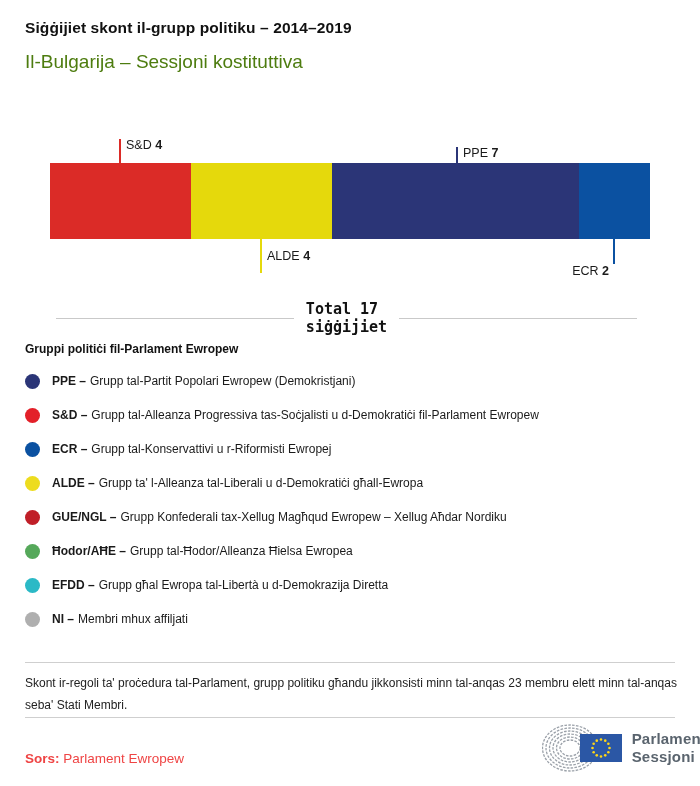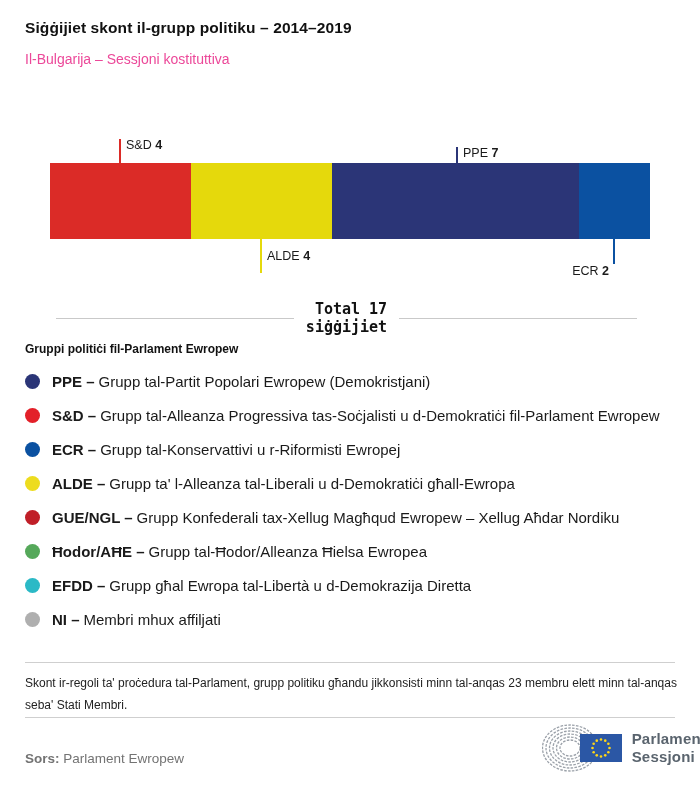--- a/index.html
+++ b/index.html
@@ -1,56 +1,56 @@
 <!DOCTYPE html>
 <html><head>
 <meta charset="utf-8">
 <style>
   html,body{margin:0;padding:0;background:#ffffff;}
   body{width:700px;height:786px;font-family:"Liberation Sans",sans-serif;color:#1a1a1a;}
   .page{position:relative;width:700px;height:786px;background:#fff;overflow:hidden;padding-left:30px;}
 
   .title{position:absolute;left:25px;top:19px;font-size:15.5px;font-weight:bold;color:#111;letter-spacing:.1px;}
-  .subtitle{position:absolute;left:25px;top:51px;font-size:14px;color:#ec4899;}
+  .subtitle{position:absolute;left:25px;top:51px;font-size:19px;color:#4d7c0f;}
 
   .chart-region{position:absolute;left:0;top:130px;width:700px;height:150px;}
   .bar{position:absolute;left:50px;top:33px;width:600px;height:76px;display:flex;}
   .bar > div{height:100%;}
 
   .seat-label{position:absolute;font-size:12.5px;color:#1a1a1a;white-space:nowrap;}
   .seat-label b{font-weight:bold;}
   .tick{position:absolute;width:2px;}
 
   .tick-sd{left:119px;top:9px;height:24px;}
   .lbl-sd{left:126px;top:8px;}
   .tick-ppe{left:456px;top:17px;height:16px;}
   .lbl-ppe{left:463px;top:16px;}
   .tick-alde{left:260px;top:109px;height:34px;}
   .lbl-alde{left:267px;top:119px;}
   .tick-ecr{left:613px;top:109px;height:25px;}
   .lbl-ecr{right:91px;top:110px;margin-top:24px;}
 
   .total-divider{position:absolute;left:56px;top:300px;width:581px;display:flex;align-items:center;}
   .total-divider .line{flex:1;height:1px;background:#c9c9c9;}
-  .total-text{padding:0 12px;text-align:right;font-family:"DejaVu Sans Mono",monospace;font-weight:bold;font-size:15px;line-height:18px;color:#111;white-space:nowrap;}
+  .total-text{padding:0 12px;text-align:left;font-family:"DejaVu Sans Mono",monospace;font-weight:bold;font-size:15px;line-height:18px;color:#111;white-space:nowrap;}
 
   .legend-heading{position:absolute;left:25px;top:342px;font-size:12px;font-weight:bold;color:#111;}
   .legend-list{position:absolute;left:25px;top:364px;width:660px;}
   .legend-row{display:flex;align-items:center;height:34px;}
   .legend-dot{width:15px;height:15px;border-radius:50%;flex:0 0 15px;margin-right:12px;}
-  .legend-text{font-size:15px;color:#1a1a1a;white-space:nowrap;}
+  .legend-text{font-size:12px;color:#1a1a1a;white-space:nowrap;}
   .legend-text b{font-weight:bold;margin-right:4px;}
 
   .rule{position:absolute;left:25px;width:650px;height:0;border-top:1px solid #cfcfcf;}
   .rule-1{top:662px;}
   .rule-2{top:717px;}
 
   .footnote{position:absolute;left:25px;top:672px;width:658px;font-size:12px;line-height:22px;color:#222;}
 
-  .source{position:absolute;left:25px;top:751px;font-size:13.5px;color:#737373;}
+  .source{position:absolute;left:25px;top:751px;font-size:13.5px;color:#ef4444;}
   .source b{font-weight:bold;}
 
   .logo{position:absolute;right:24px;top:724px;display:flex;align-items:center;}
   .logo-text{margin-left:6px;font-size:15px;font-weight:bold;line-height:18px;letter-spacing:.2px;}
 </style>
 </head>
 <body>
 
 <div class="page">
 

